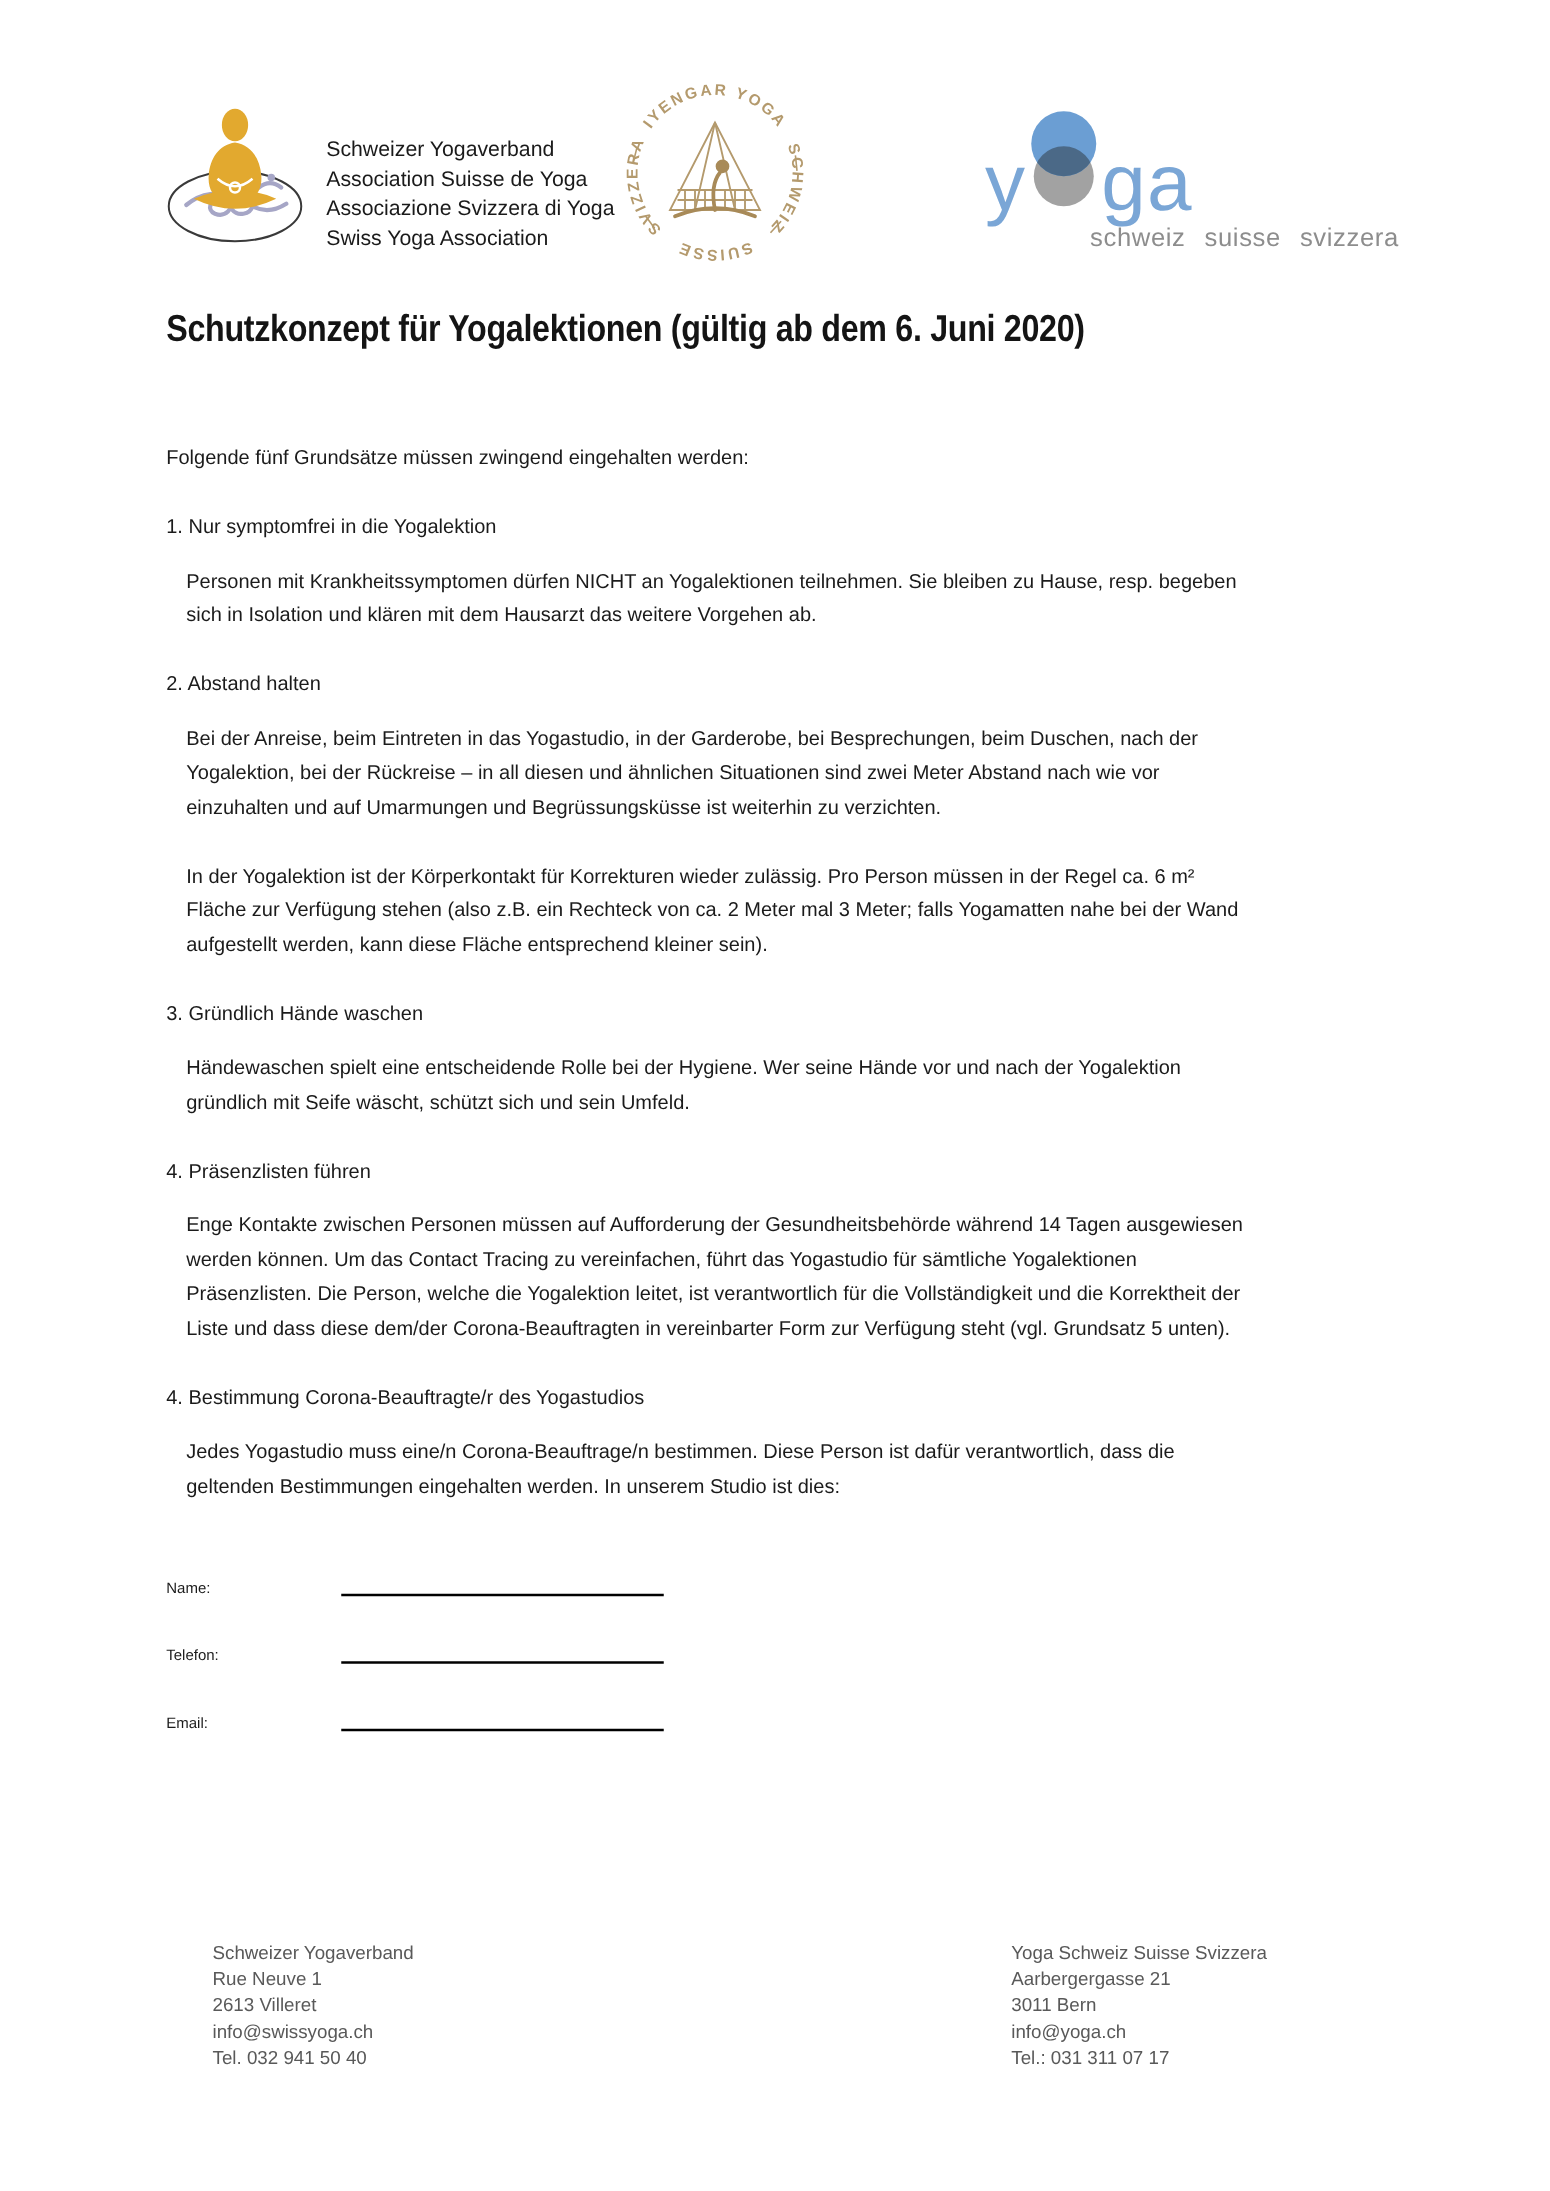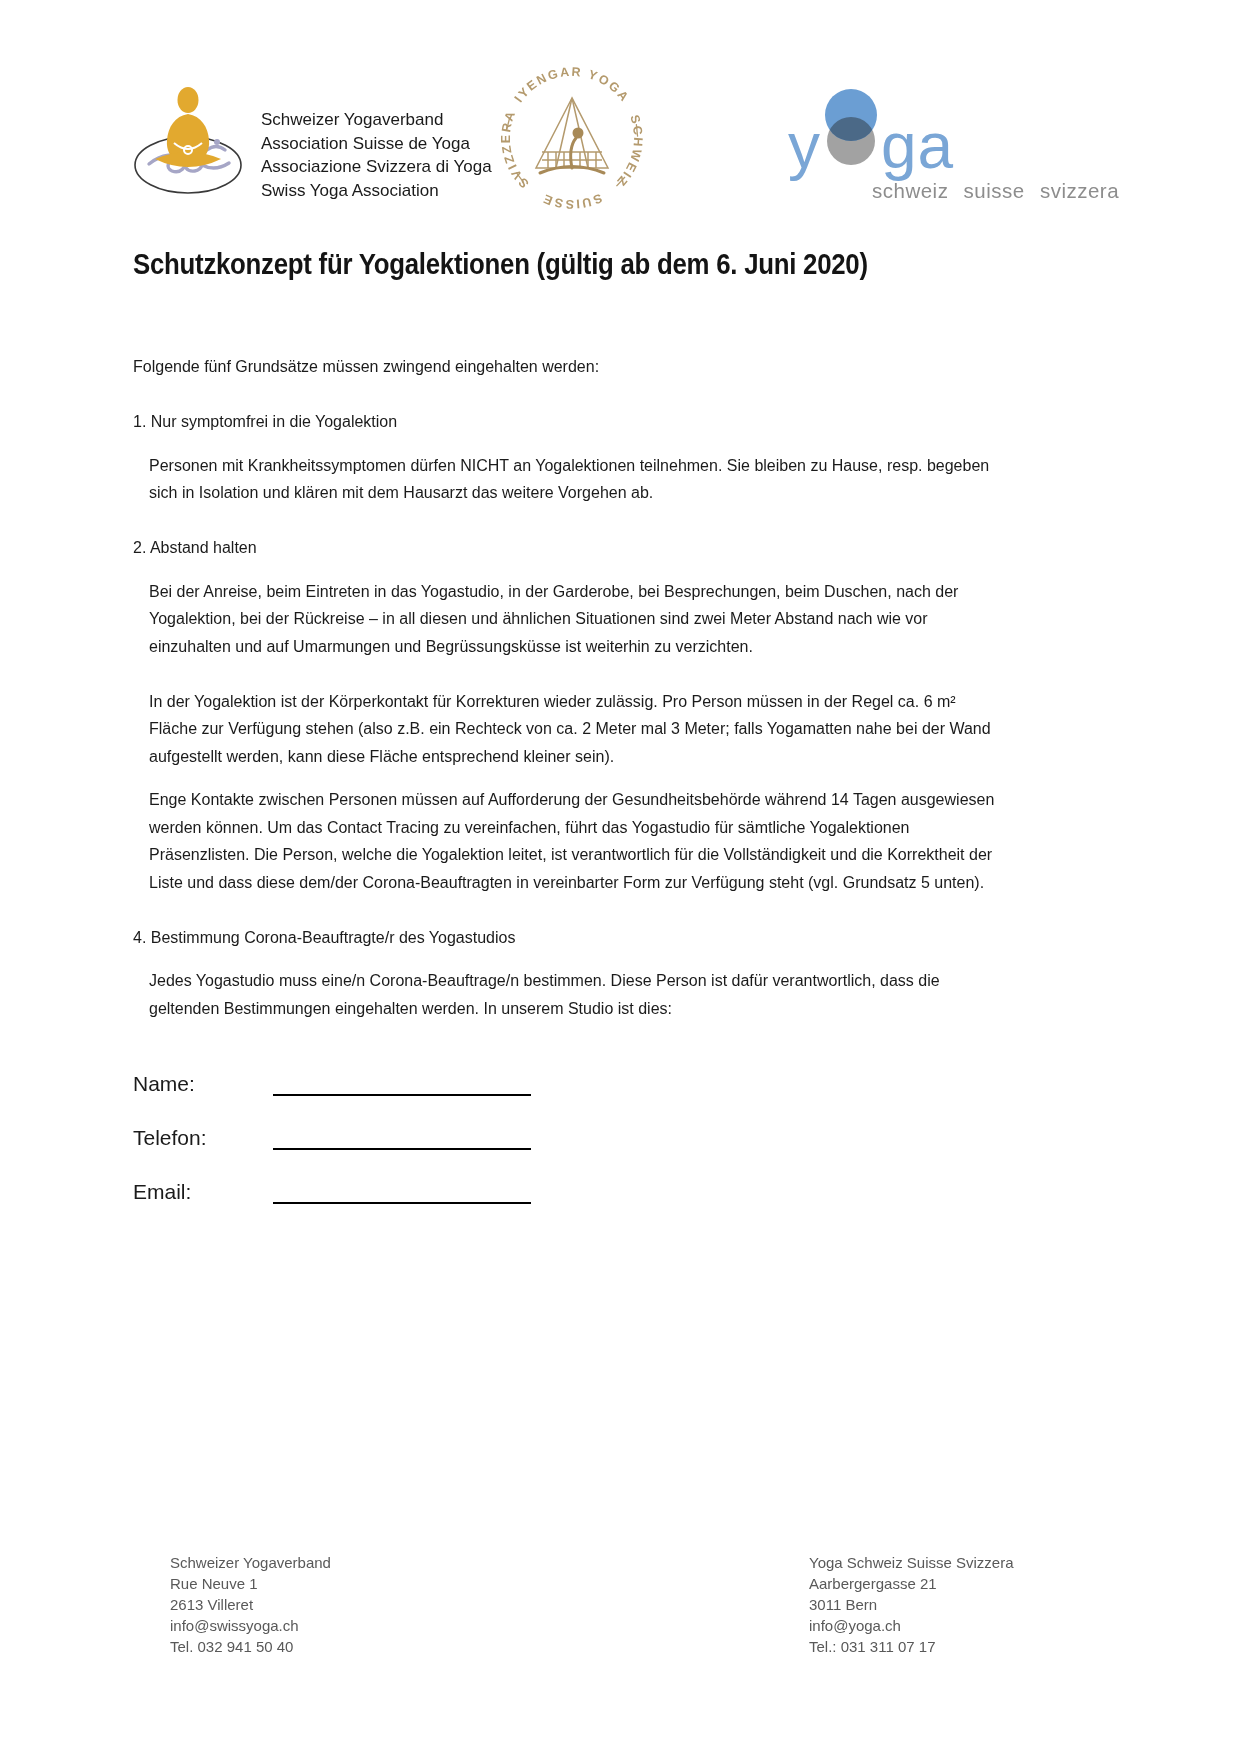--- a/index.html
+++ b/index.html
@@ -24,21 +24,21 @@
   .content p,.content h2{font-size:16px;line-height:27.5px;}
   .intro{margin:72px 0 0;}
   .content h2{margin:27.5px 0 0;font-weight:normal;}
   .content section p{margin:16px;}
   .content section p.para-gap{margin-top:27.5px;}
 
   
   .form{margin-top:47px;}
   .form-row{display:flex;align-items:flex-end;height:27px;margin-top:27px;}
   .form-row:first-child{margin-top:0;}
-  .form-label{width:140px;font-size:21px;}
+  .form-label{width:140px;font-size:12px;}
   .form-line{width:258px;border-bottom:2px solid #000;height:100%;}
 
   
   .footer-col{position:absolute;top:1552px;font-size:15px;line-height:21px;
               color:var(--footer-text,#595959);}
   .fc1{left:170px;} .fc2{left:477px;} .fc3{left:785px;margin-left:24px;}
   .footer-line{min-height:21px;}
 </style>
 </head>
 <body>
@@ -129,22 +129,27 @@
       <h2>1. Nur symptomfrei in die Yogalektion</h2>
       <p>Personen mit Krankheitssymptomen dürfen NICHT an Yogalektionen teilnehmen. Sie bleiben zu Hause, resp. begeben sich in Isolation und klären mit dem Hausarzt das weitere Vorgehen ab.</p>
     </section>
 
     <section>
       <h2>2. Abstand halten</h2>
       <p>Bei der Anreise, beim Eintreten in das Yogastudio, in der Garderobe, bei Besprechungen, beim Duschen, nach der Yogalektion, bei der Rückreise – in all diesen und ähnlichen Situationen sind zwei Meter Abstand nach wie vor einzuhalten und auf Umarmungen und Begrüssungsküsse ist weiterhin zu verzichten.</p>
       <p class="para-gap">In der Yogalektion ist der Körperkontakt für Korrekturen wieder zulässig. Pro Person müssen in der Regel ca. 6 m² Fläche zur Verfügung stehen (also z.B. ein Rechteck von ca. 2 Meter mal 3 Meter; falls Yogamatten nahe bei der Wand aufgestellt werden, kann diese Fläche entsprechend kleiner sein).</p>
     </section>
 
+    <section>
+      <h2>3. Gründlich Hände waschen</h2>
+      <p>Händewaschen spielt eine entscheidende Rolle bei der Hygiene. Wer seine Hände vor und nach der Yogalektion gründlich mit Seife wäscht, schützt sich und sein Umfeld.</p>
+    </section>
 
     <section>
+      <h2>4. Präsenzlisten führen</h2>
       <p>Enge Kontakte zwischen Personen müssen auf Aufforderung der Gesundheitsbehörde während 14 Tagen ausgewiesen werden können. Um das Contact Tracing zu vereinfachen, führt das Yogastudio für sämtliche Yogalektionen Präsenzlisten. Die Person, welche die Yogalektion leitet, ist verantwortlich für die Vollständigkeit und die Korrektheit der Liste und dass diese dem/der Corona-Beauftragten in vereinbarter Form zur Verfügung steht (vgl. Grundsatz 5 unten).</p>
     </section>
 
     <section>
       <h2>4. Bestimmung Corona-Beauftragte/r des Yogastudios</h2>
       <p>Jedes Yogastudio muss eine/n Corona-Beauftrage/n bestimmen. Diese Person ist dafür verantwortlich, dass die geltenden Bestimmungen eingehalten werden. In unserem Studio ist dies:</p>
     </section>
 
     <div class="form">
       <div class="form-row">

